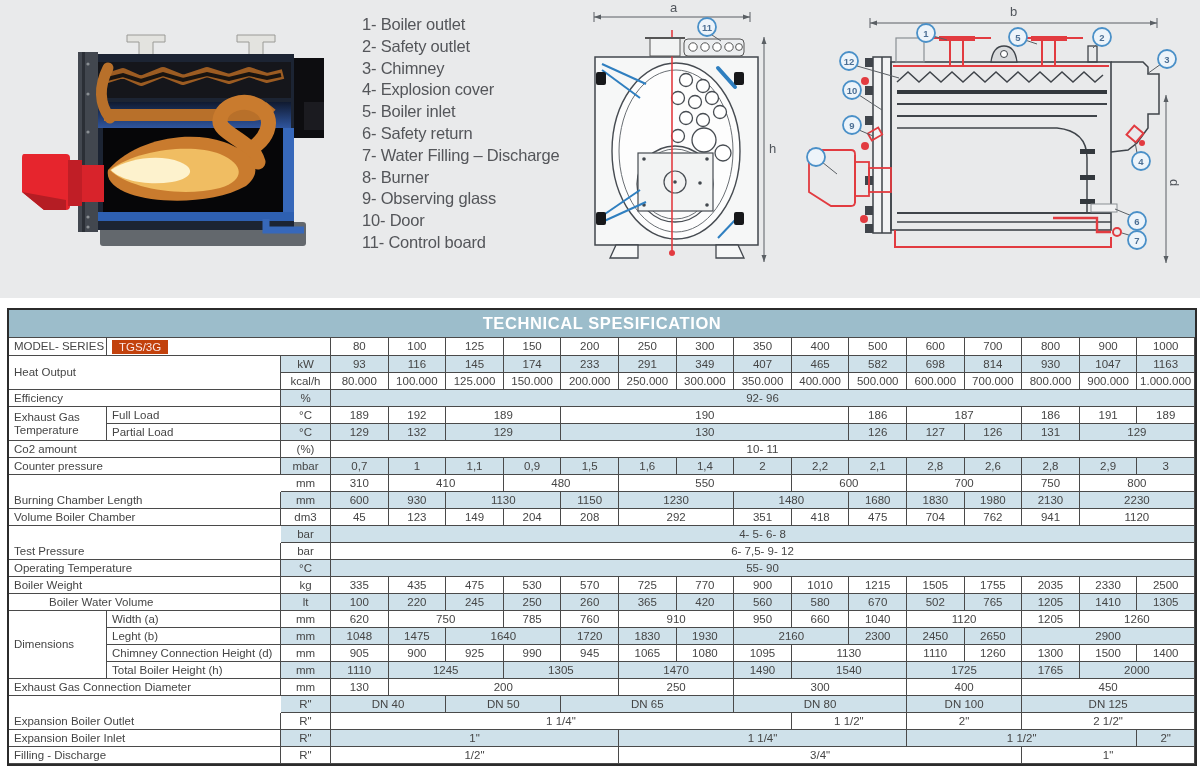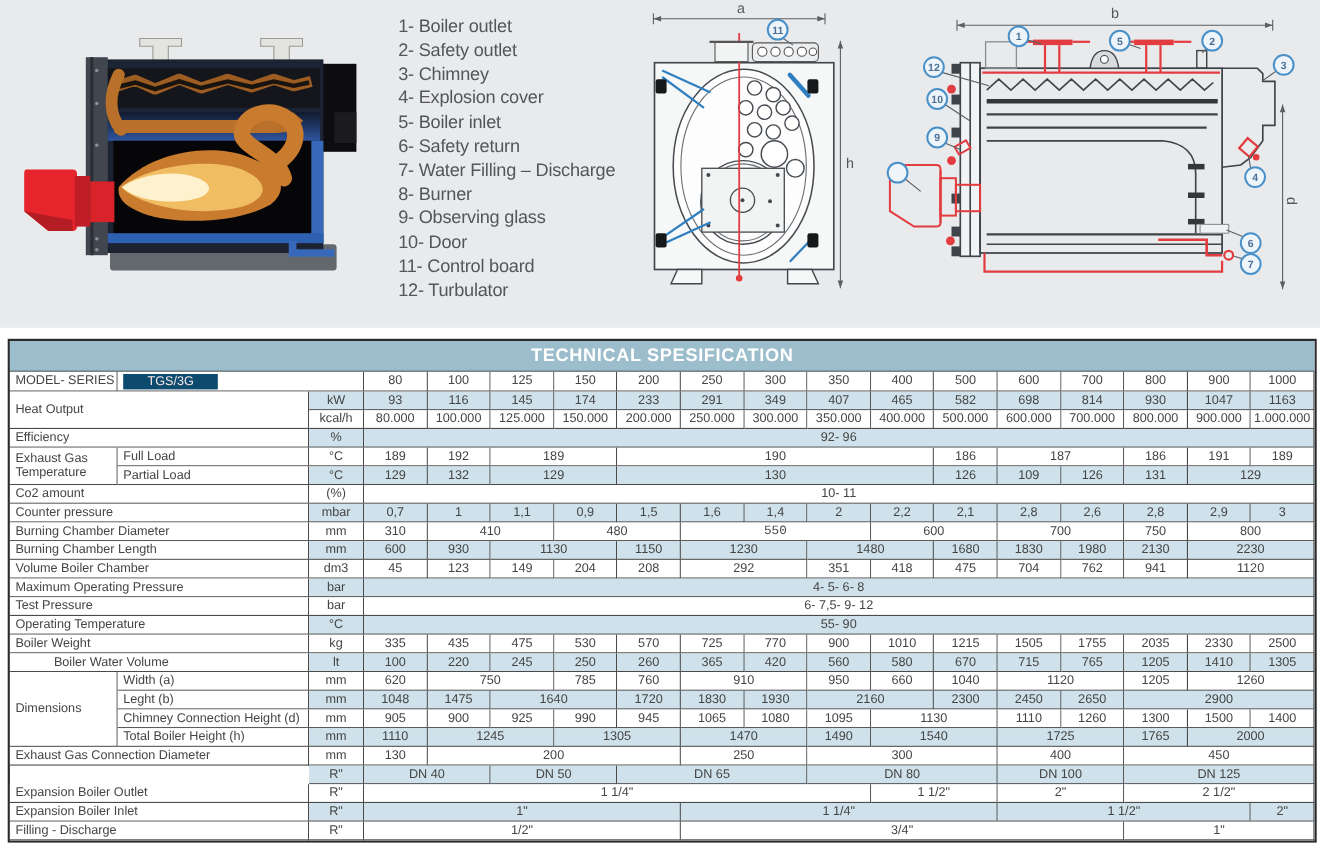--- a/index.html
+++ b/index.html
@@ -16,21 +16,21 @@
     grid-template-columns:98px 174px 50px repeat(15,1fr);
     grid-template-rows:28px 18px repeat(24,17px);
     border:2px solid #2b2b2b;
     background:#ffffff;
     font-size:11.5px;color:#454545;
   }
   .tc{border-right:1px solid #4a4a4a;border-bottom:1px solid #4a4a4a;display:flex;align-items:center;justify-content:center;overflow:hidden;line-height:1.1;background:#fff;}
   .tc.lab{justify-content:flex-start;padding-left:5px;}
   .tc.blue{background:#cfe1ea;}
   .tc.title{grid-column:1 / -1;grid-row:1;background:#9cbdcb;color:#ffffff;font-weight:bold;font-size:16.5px;letter-spacing:0.6px;justify-content:center;border-right:none;}
-  .hl{background:#0c4a6e;color:#fae6e6;padding:0 22px;line-height:14px;display:inline-block;}
+  .hl{background:#c2410c;color:#fae6e6;padding:0 7px;line-height:14px;display:inline-block;}
   svg text{font-family:"Liberation Sans",sans-serif;}
   .dimlbl{fill:#51565c;font-size:13px;}
   .co{fill:#edf4fa;stroke:#4a90c8;stroke-width:1.8;}
   .cot{fill:#4c6f94;font-size:9.5px;font-weight:bold;text-anchor:middle;}
   .ln{stroke:#3f444a;stroke-width:1.5;fill:none;}
   .ld{stroke:#5a5f64;stroke-width:1;fill:none;}
   .red{stroke:#e23b40;fill:none;}
 </style>
 </head>
 <body>
@@ -95,21 +95,20 @@
     <div class="lg">2- Safety outlet</div>
     <div class="lg">3- Chimney</div>
     <div class="lg">4- Explosion cover</div>
     <div class="lg">5- Boiler inlet</div>
     <div class="lg">6- Safety return</div>
     <div class="lg">7- Water Filling – Discharge</div>
     <div class="lg">8- Burner</div>
     <div class="lg">9- Observing glass</div>
     <div class="lg">10- Door</div>
     <div class="lg">11- Control board</div>
-    <div class="lg">12- Turbulator</div>
   </div>
 
   <svg class="fig" style="left:588px;top:0" width="212" height="292" viewBox="0 0 212 292">
 
     <g>
       <line x1="6" y1="17" x2="162" y2="17" stroke="#5a5f64" stroke-width="1"></line>
       <path d="M6,17 l7,-2.5 v5 z M162,17 l-7,-2.5 v5 z" fill="#5a5f64"></path>
       <line x1="6" y1="12" x2="6" y2="22" stroke="#5a5f64" stroke-width="1"></line>
       <line x1="162" y1="12" x2="162" y2="22" stroke="#5a5f64" stroke-width="1"></line>
       <text class="dimlbl" x="82" y="12">a</text>
@@ -401,21 +400,21 @@
     <div class="tc" style="grid-area: 6 / 16 / auto / span 1;">186</div>
     <div class="tc" style="grid-area: 6 / 17 / auto / span 1;">191</div>
     <div class="tc" style="grid-area: 6 / 18 / auto / span 1;">189</div>
     <div class="tc lab" style="grid-area: 7 / 2 / auto / 3;">Partial Load</div>
     <div class="tc blue" style="grid-area: 7 / 3 / auto / 4;">°C</div>
     <div class="tc blue" style="grid-area: 7 / 4 / auto / span 1;">129</div>
     <div class="tc blue" style="grid-area: 7 / 5 / auto / span 1;">132</div>
     <div class="tc blue" style="grid-area: 7 / 6 / auto / span 2;">129</div>
     <div class="tc blue" style="grid-area: 7 / 8 / auto / span 5;">130</div>
     <div class="tc blue" style="grid-area: 7 / 13 / auto / span 1;">126</div>
-    <div class="tc blue" style="grid-area: 7 / 14 / auto / span 1;">109</div>
+    <div class="tc blue" style="grid-area: 7 / 14 / auto / span 1;">127</div>
     <div class="tc blue" style="grid-area: 7 / 15 / auto / span 1;">126</div>
     <div class="tc blue" style="grid-area: 7 / 16 / auto / span 1;">131</div>
     <div class="tc blue" style="grid-area: 7 / 17 / auto / span 2;">129</div>
     <div class="tc lab" style="grid-area: 8 / 1 / span 1 / 3;">Co2 amount</div>
     <div class="tc" style="grid-area: 8 / 3 / auto / 4;">(%)</div>
     <div class="tc" style="grid-area: 8 / 4 / auto / span 15;">10- 11</div>
     <div class="tc lab" style="grid-area: 9 / 1 / span 1 / 3;">Counter pressure</div>
     <div class="tc blue" style="grid-area: 9 / 3 / auto / 4;">mbar</div>
     <div class="tc blue" style="grid-area: 9 / 4 / auto / span 1;">0,7</div>
     <div class="tc blue" style="grid-area: 9 / 5 / auto / span 1;">1</div>
@@ -425,26 +424,25 @@
     <div class="tc blue" style="grid-area: 9 / 9 / auto / span 1;">1,6</div>
     <div class="tc blue" style="grid-area: 9 / 10 / auto / span 1;">1,4</div>
     <div class="tc blue" style="grid-area: 9 / 11 / auto / span 1;">2</div>
     <div class="tc blue" style="grid-area: 9 / 12 / auto / span 1;">2,2</div>
     <div class="tc blue" style="grid-area: 9 / 13 / auto / span 1;">2,1</div>
     <div class="tc blue" style="grid-area: 9 / 14 / auto / span 1;">2,8</div>
     <div class="tc blue" style="grid-area: 9 / 15 / auto / span 1;">2,6</div>
     <div class="tc blue" style="grid-area: 9 / 16 / auto / span 1;">2,8</div>
     <div class="tc blue" style="grid-area: 9 / 17 / auto / span 1;">2,9</div>
     <div class="tc blue" style="grid-area: 9 / 18 / auto / span 1;">3</div>
-    <div class="tc lab" style="grid-area: 10 / 1 / span 1 / 3;">Burning Chamber Diameter</div>
     <div class="tc" style="grid-area: 10 / 3 / auto / 4;">mm</div>
     <div class="tc" style="grid-area: 10 / 4 / auto / span 1;">310</div>
     <div class="tc" style="grid-area: 10 / 5 / auto / span 2;">410</div>
     <div class="tc" style="grid-area: 10 / 7 / auto / span 2;">480</div>
-    <div class="tc" style="grid-area: 10 / 9 / auto / span 3; font-family: Liberation Mono, monospace;">550</div>
+    <div class="tc" style="grid-area: 10 / 9 / auto / span 3;">550</div>
     <div class="tc" style="grid-area: 10 / 12 / auto / span 2;">600</div>
     <div class="tc" style="grid-area: 10 / 14 / auto / span 2;">700</div>
     <div class="tc" style="grid-area: 10 / 16 / auto / span 1;">750</div>
     <div class="tc" style="grid-area: 10 / 17 / auto / span 2;">800</div>
     <div class="tc lab" style="grid-area: 11 / 1 / span 1 / 3;">Burning Chamber Length</div>
     <div class="tc blue" style="grid-area: 11 / 3 / auto / 4;">mm</div>
     <div class="tc blue" style="grid-area: 11 / 4 / auto / span 1;">600</div>
     <div class="tc blue" style="grid-area: 11 / 5 / auto / span 1;">930</div>
     <div class="tc blue" style="grid-area: 11 / 6 / auto / span 2;">1130</div>
     <div class="tc blue" style="grid-area: 11 / 8 / auto / span 1;">1150</div>
@@ -463,21 +461,20 @@
     <div class="tc" style="grid-area: 12 / 7 / auto / span 1;">204</div>
     <div class="tc" style="grid-area: 12 / 8 / auto / span 1;">208</div>
     <div class="tc" style="grid-area: 12 / 9 / auto / span 2;">292</div>
     <div class="tc" style="grid-area: 12 / 11 / auto / span 1;">351</div>
     <div class="tc" style="grid-area: 12 / 12 / auto / span 1;">418</div>
     <div class="tc" style="grid-area: 12 / 13 / auto / span 1;">475</div>
     <div class="tc" style="grid-area: 12 / 14 / auto / span 1;">704</div>
     <div class="tc" style="grid-area: 12 / 15 / auto / span 1;">762</div>
     <div class="tc" style="grid-area: 12 / 16 / auto / span 1;">941</div>
     <div class="tc" style="grid-area: 12 / 17 / auto / span 2;">1120</div>
-    <div class="tc lab" style="grid-area: 13 / 1 / span 1 / 3;">Maximum Operating Pressure</div>
     <div class="tc blue" style="grid-area: 13 / 3 / auto / 4;">bar</div>
     <div class="tc blue" style="grid-area: 13 / 4 / auto / span 15;">4- 5- 6- 8</div>
     <div class="tc lab" style="grid-area: 14 / 1 / span 1 / 3;">Test Pressure</div>
     <div class="tc" style="grid-area: 14 / 3 / auto / 4;">bar</div>
     <div class="tc" style="grid-area: 14 / 4 / auto / span 15;">6- 7,5- 9- 12</div>
     <div class="tc lab" style="grid-area: 15 / 1 / span 1 / 3;">Operating Temperature</div>
     <div class="tc blue" style="grid-area: 15 / 3 / auto / 4;">°C</div>
     <div class="tc blue" style="grid-area: 15 / 4 / auto / span 15;">55- 90</div>
     <div class="tc lab" style="grid-area: 16 / 1 / span 1 / 3;">Boiler Weight</div>
     <div class="tc" style="grid-area: 16 / 3 / auto / 4;">kg</div>
@@ -501,21 +498,21 @@
     <div class="tc blue" style="grid-area: 17 / 4 / auto / span 1;">100</div>
     <div class="tc blue" style="grid-area: 17 / 5 / auto / span 1;">220</div>
     <div class="tc blue" style="grid-area: 17 / 6 / auto / span 1;">245</div>
     <div class="tc blue" style="grid-area: 17 / 7 / auto / span 1;">250</div>
     <div class="tc blue" style="grid-area: 17 / 8 / auto / span 1;">260</div>
     <div class="tc blue" style="grid-area: 17 / 9 / auto / span 1;">365</div>
     <div class="tc blue" style="grid-area: 17 / 10 / auto / span 1;">420</div>
     <div class="tc blue" style="grid-area: 17 / 11 / auto / span 1;">560</div>
     <div class="tc blue" style="grid-area: 17 / 12 / auto / span 1;">580</div>
     <div class="tc blue" style="grid-area: 17 / 13 / auto / span 1;">670</div>
-    <div class="tc blue" style="grid-area: 17 / 14 / auto / span 1;">715</div>
+    <div class="tc blue" style="grid-area: 17 / 14 / auto / span 1;">502</div>
     <div class="tc blue" style="grid-area: 17 / 15 / auto / span 1;">765</div>
     <div class="tc blue" style="grid-area: 17 / 16 / auto / span 1;">1205</div>
     <div class="tc blue" style="grid-area: 17 / 17 / auto / span 1;">1410</div>
     <div class="tc blue" style="grid-area: 17 / 18 / auto / span 1;">1305</div>
     <div class="tc lab" style="grid-area: 18 / 1 / span 4 / 2;">Dimensions</div>
     <div class="tc lab" style="grid-area: 18 / 2 / auto / 3;">Width (a)</div>
     <div class="tc" style="grid-area: 18 / 3 / auto / 4;">mm</div>
     <div class="tc" style="grid-area: 18 / 4 / auto / span 1;">620</div>
     <div class="tc" style="grid-area: 18 / 5 / auto / span 2;">750</div>
     <div class="tc" style="grid-area: 18 / 7 / auto / span 1;">785</div>

